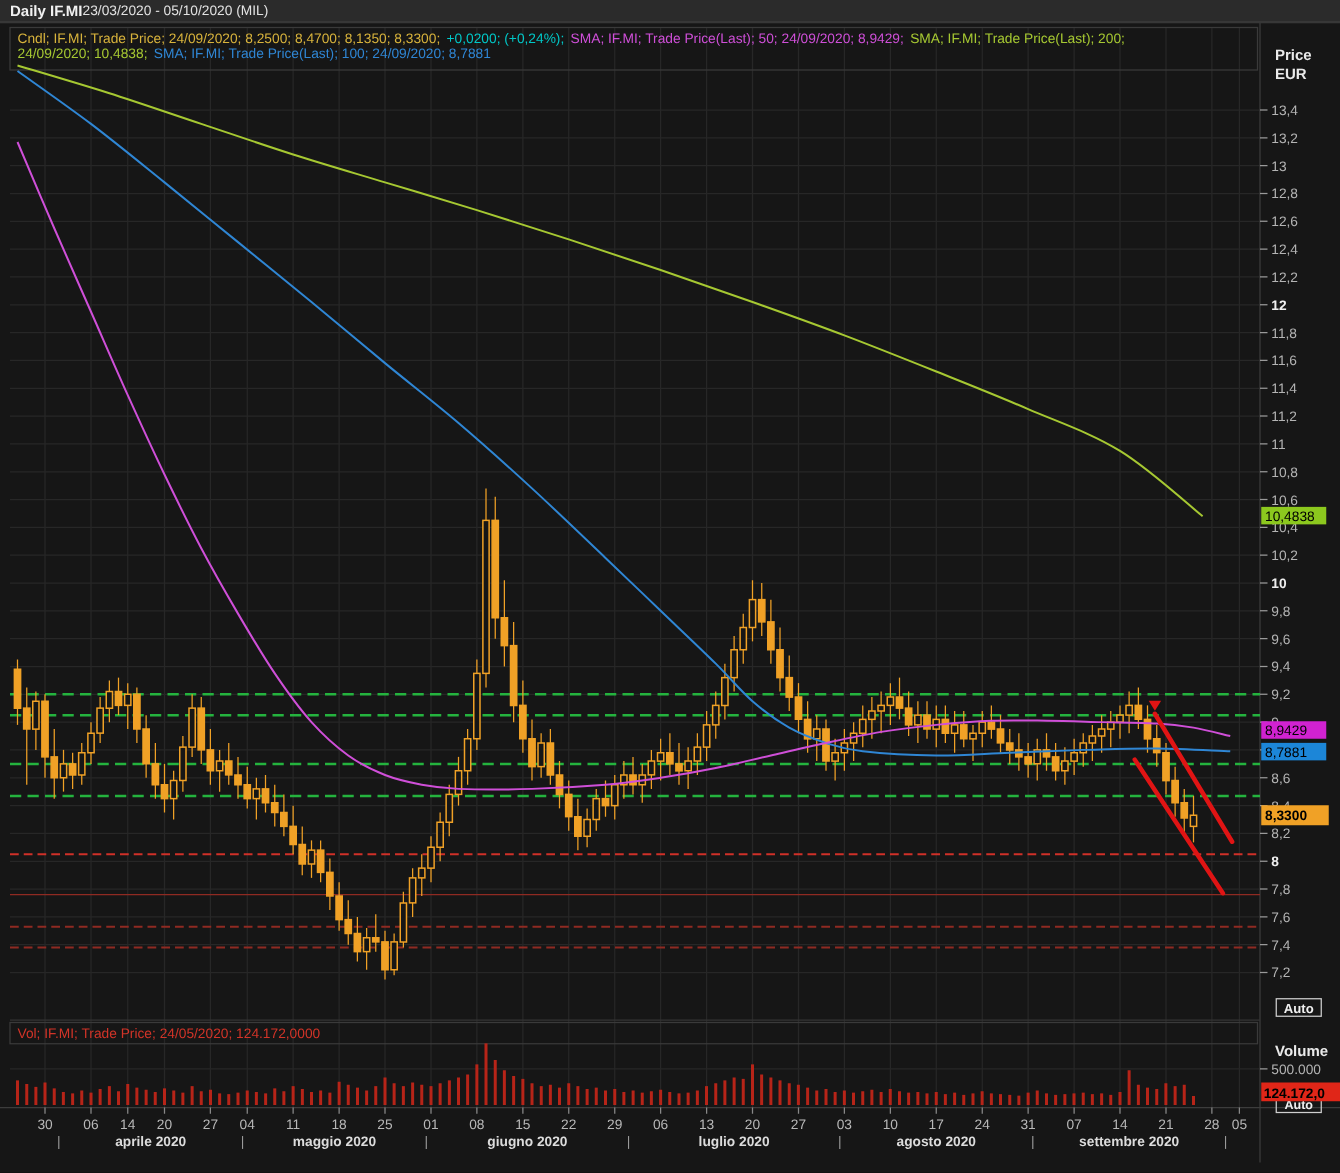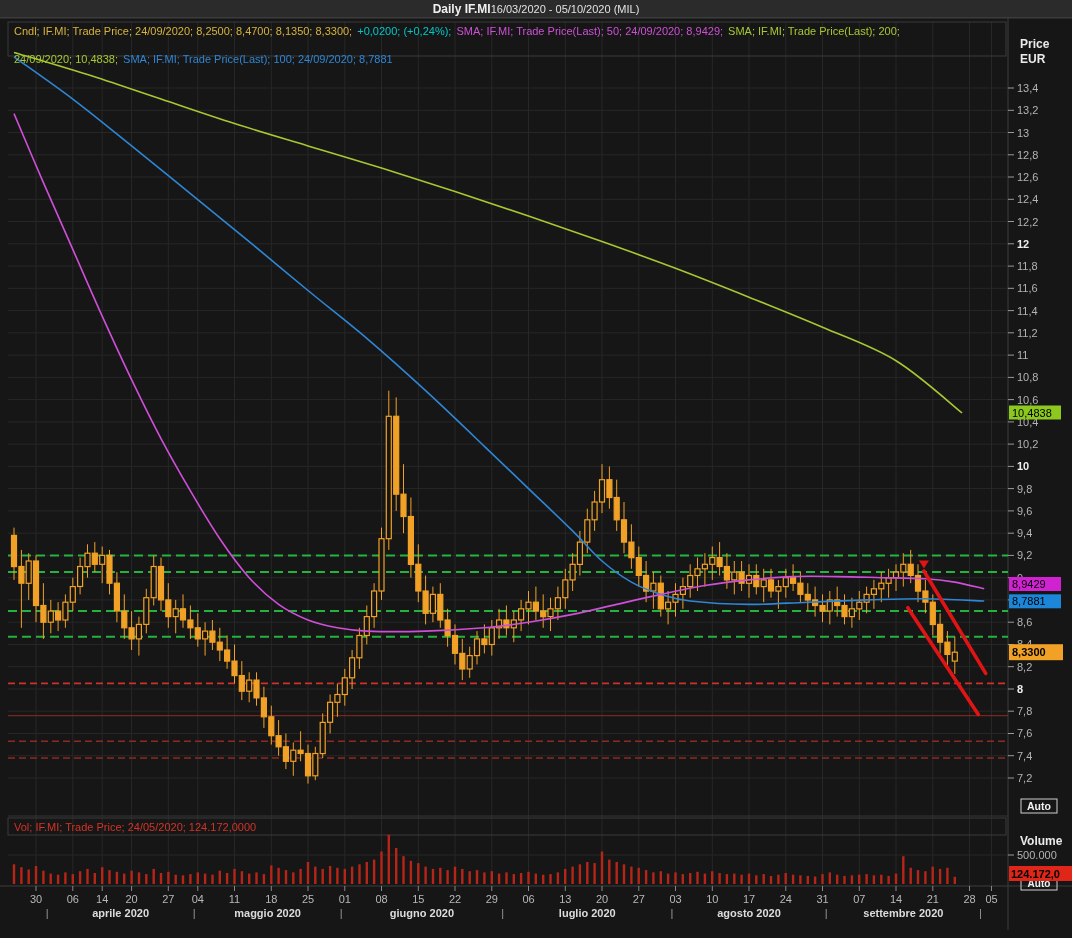--- a/index.html
+++ b/index.html
@@ -1,25 +1,25 @@
 <!DOCTYPE html>
 <html><head>
 <meta charset="utf-8">
 <style>
   html,body{margin:0;padding:0;background:#101010;}
   body{width:1072px;height:938px;position:relative;overflow:hidden;
        font-family:"Liberation Sans",sans-serif;-webkit-font-smoothing:antialiased;}
   #titlebar{position:absolute;top:0;left:0;width:1072px;height:18px;background:#2b2b2b;
-    border-bottom:1px solid #3c3c3c;display:flex;align-items:center;justify-content:center;
+    border-bottom:1px solid #3c3c3c;display:flex;align-items:center;justify-content:flex-start;
     box-sizing:border-box;padding:0 8px;z-index:5;}
   #titlebar .t{font-size:12px;font-weight:bold;color:#f0f0f0;}
   #titlebar .r{font-size:11px;color:#e2e2e2;font-weight:normal;}
   #chart{position:absolute;top:0;left:0;}
   .legend-row{position:absolute;left:14px;font-size:11px;white-space:nowrap;z-index:4;letter-spacing:0;}
-  #legend1{top:25px;} #legend2{top:53px;} #vol-legend{top:821px;}
+  #legend1{top:25px;} #legend2{top:37px;} #vol-legend{top:821px;}
   .legend-row span{margin-right:2px;margin-top:48px;}
 </style>
 </head>
 <body>
 
 <svg id="chart" width="1072" height="938">
     <g>
       <rect x="0" y="18" width="1072" height="920" fill="#161616"></rect>
     </g>
     <g>
@@ -665,18 +665,18 @@
       <text x="267.575" y="917" font-family="&quot;Liberation Sans&quot;,sans-serif" fill="#dcdcdc" font-size="11px" font-weight="bold" text-anchor="middle">maggio 2020</text>
       <text x="421.92499999999995" y="917" font-family="&quot;Liberation Sans&quot;,sans-serif" fill="#dcdcdc" font-size="11px" font-weight="bold" text-anchor="middle">giugno 2020</text>
       <text x="587.3" y="917" font-family="&quot;Liberation Sans&quot;,sans-serif" fill="#dcdcdc" font-size="11px" font-weight="bold" text-anchor="middle">luglio 2020</text>
       <text x="749" y="917" font-family="&quot;Liberation Sans&quot;,sans-serif" fill="#dcdcdc" font-size="11px" font-weight="bold" text-anchor="middle">agosto 2020</text>
       <text x="903.3499999999999" y="917" font-family="&quot;Liberation Sans&quot;,sans-serif" fill="#dcdcdc" font-size="11px" font-weight="bold" text-anchor="middle">settembre 2020</text>
     </g>
   </svg>
 
 <div id="titlebar">
   <span class="t">Daily IF.MI</span>
-  <span class="r">16/03/2020 - 05/10/2020 (MIL)</span>
+  <span class="r">23/03/2020 - 05/10/2020 (MIL)</span>
 </div>
 
 <div id="legend1" class="legend-row"><span style="color: rgb(216, 179, 60);">Cndl; IF.MI; Trade Price; 24/09/2020; 8,2500; 8,4700; 8,1350; 8,3300; </span><span style="color: rgb(0, 200, 200);">+0,0200; (+0,24%); </span><span style="color: rgb(207, 79, 216);">SMA; IF.MI; Trade Price(Last); 50; 24/09/2020; 8,9429; </span><span style="color: rgb(166, 200, 50);">SMA; IF.MI; Trade Price(Last); 200;</span></div>
 <div id="legend2" class="legend-row"><span style="color: rgb(166, 200, 50);">24/09/2020; 10,4838; </span><span style="color: rgb(47, 134, 212);">SMA; IF.MI; Trade Price(Last); 100; 24/09/2020; 8,7881</span></div>
 <div id="vol-legend" class="legend-row"><span style="color: rgb(210, 52, 40);">Vol; IF.MI; Trade Price; 24/05/2020; 124.172,0000</span></div>
 
 </body></html>

